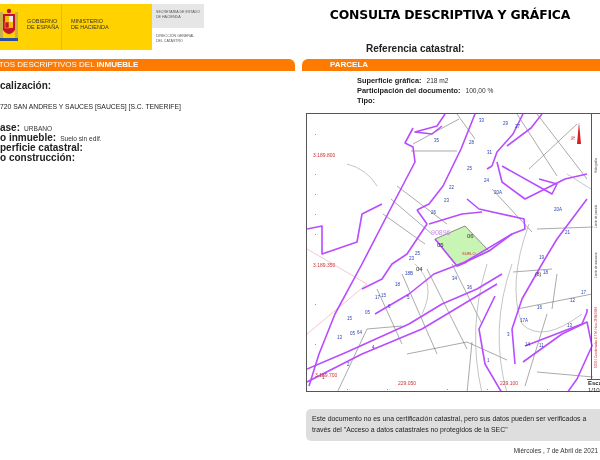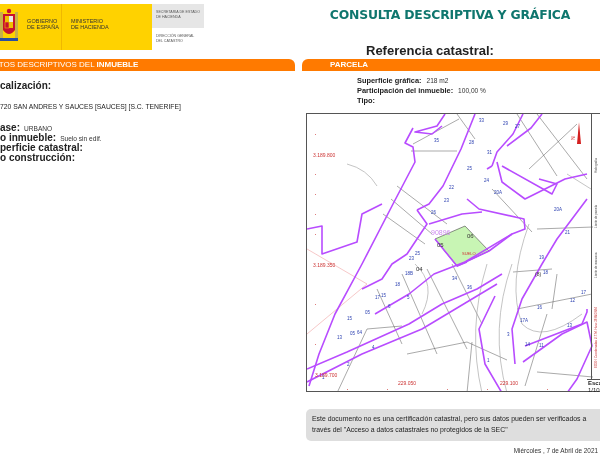--- a/index.html
+++ b/index.html
@@ -8,22 +8,22 @@
   
   .hdr-yellow { position: absolute; left: 0; top: 4px; width: 152px; height: 46px; background: #ffd200; }
   .hdr-sep { position: absolute; left: 61px; top: 4px; width: 1px; height: 46px; background: #f0b800; }
   .shield { position: absolute; left: 0; top: 8px; width: 20px; height: 36px; }
   .gov-text { position: absolute; left: 27px; top: 18px; font-size: 5.5px; line-height: 6px; color: #333; letter-spacing: 0.1px; }
   .min-text { position: absolute; left: 71px; top: 18px; font-size: 5.5px; line-height: 6px; color: #333; }
   .hdr-grey { position: absolute; left: 152px; top: 4px; width: 52px; height: 24px; background: #e6e6e6; }
   .sec-text { position: absolute; left: 156px; top: 10px; font-size: 3.6px; line-height: 5px; color: #555; }
   .dir-text { position: absolute; left: 156px; top: 34px; font-size: 3.6px; line-height: 5px; color: #555; }
 
-  .title { position: absolute; left: 305px; top: 6px; width: 290px; text-align: center; font-family: "DejaVu Sans", sans-serif; font-weight: bold; font-size: 12.4px; line-height: 17px; color: #0f766e; letter-spacing: -0.2px; }
-  .refcat { position: absolute; left: 366px; top: 43px; font-size: 13px; font-weight: bold; color: #222; }
+  .title { position: absolute; left: 305px; top: 6px; width: 290px; text-align: center; font-family: "DejaVu Sans", sans-serif; font-weight: bold; font-size: 12.4px; line-height: 17px; color: #000000; letter-spacing: -0.2px; }
+  .refcat { position: absolute; left: 366px; top: 43px; font-size: 10px; font-weight: bold; color: #222; }
 
   
   .obar { position: absolute; height: 12px; background: #ff7a00; color: #fff; font-weight: bold; font-size: 8px; line-height: 12px; }
   .obar-left { left: 0; top: 59px; width: 295px; border-radius: 0 6px 0 0; padding-left: 0; }
   .obar-left span.lbl { margin-left: -6px; }
   .obar-right { left: 302px; top: 59px; width: 298px; border-radius: 6px 0 0 0; padding-left: 28px; box-sizing: border-box; }
 
   
   .lrow { position: absolute; left: 0; font-size: 7px; color: #222; white-space: nowrap; }
   .lrow b { font-weight: bold; font-size: 10px; }
@@ -103,21 +103,21 @@
 <div class="lrow" style="top:152px">
   <b>o construcción:</b>
 </div>
 
 <div class="obar obar-right">PARCELA</div>
 
 <div class="rrow" style="top:76px">
   <b>Superficie gráfica:</b><span class="rval">218 m2</span>
 </div>
 <div class="rrow" style="top:86px">
-  <b>Participación del inmueble:</b><span class="rval">100,00 %</span>
+  <b>Participación del documento:</b><span class="rval">100,00 %</span>
 </div>
 <div class="rrow" style="top:96px">
   <b>Tipo:</b>
 </div>
 
 <div class="map">
   <svg width="294" height="279" viewBox="0 0 294 279" style="position:absolute;left:0;top:0">
 
     <path d="M0 135 L60 170 L0 220" fill="none" stroke="#f2b0b0" stroke-width="0.7"></path>
 

